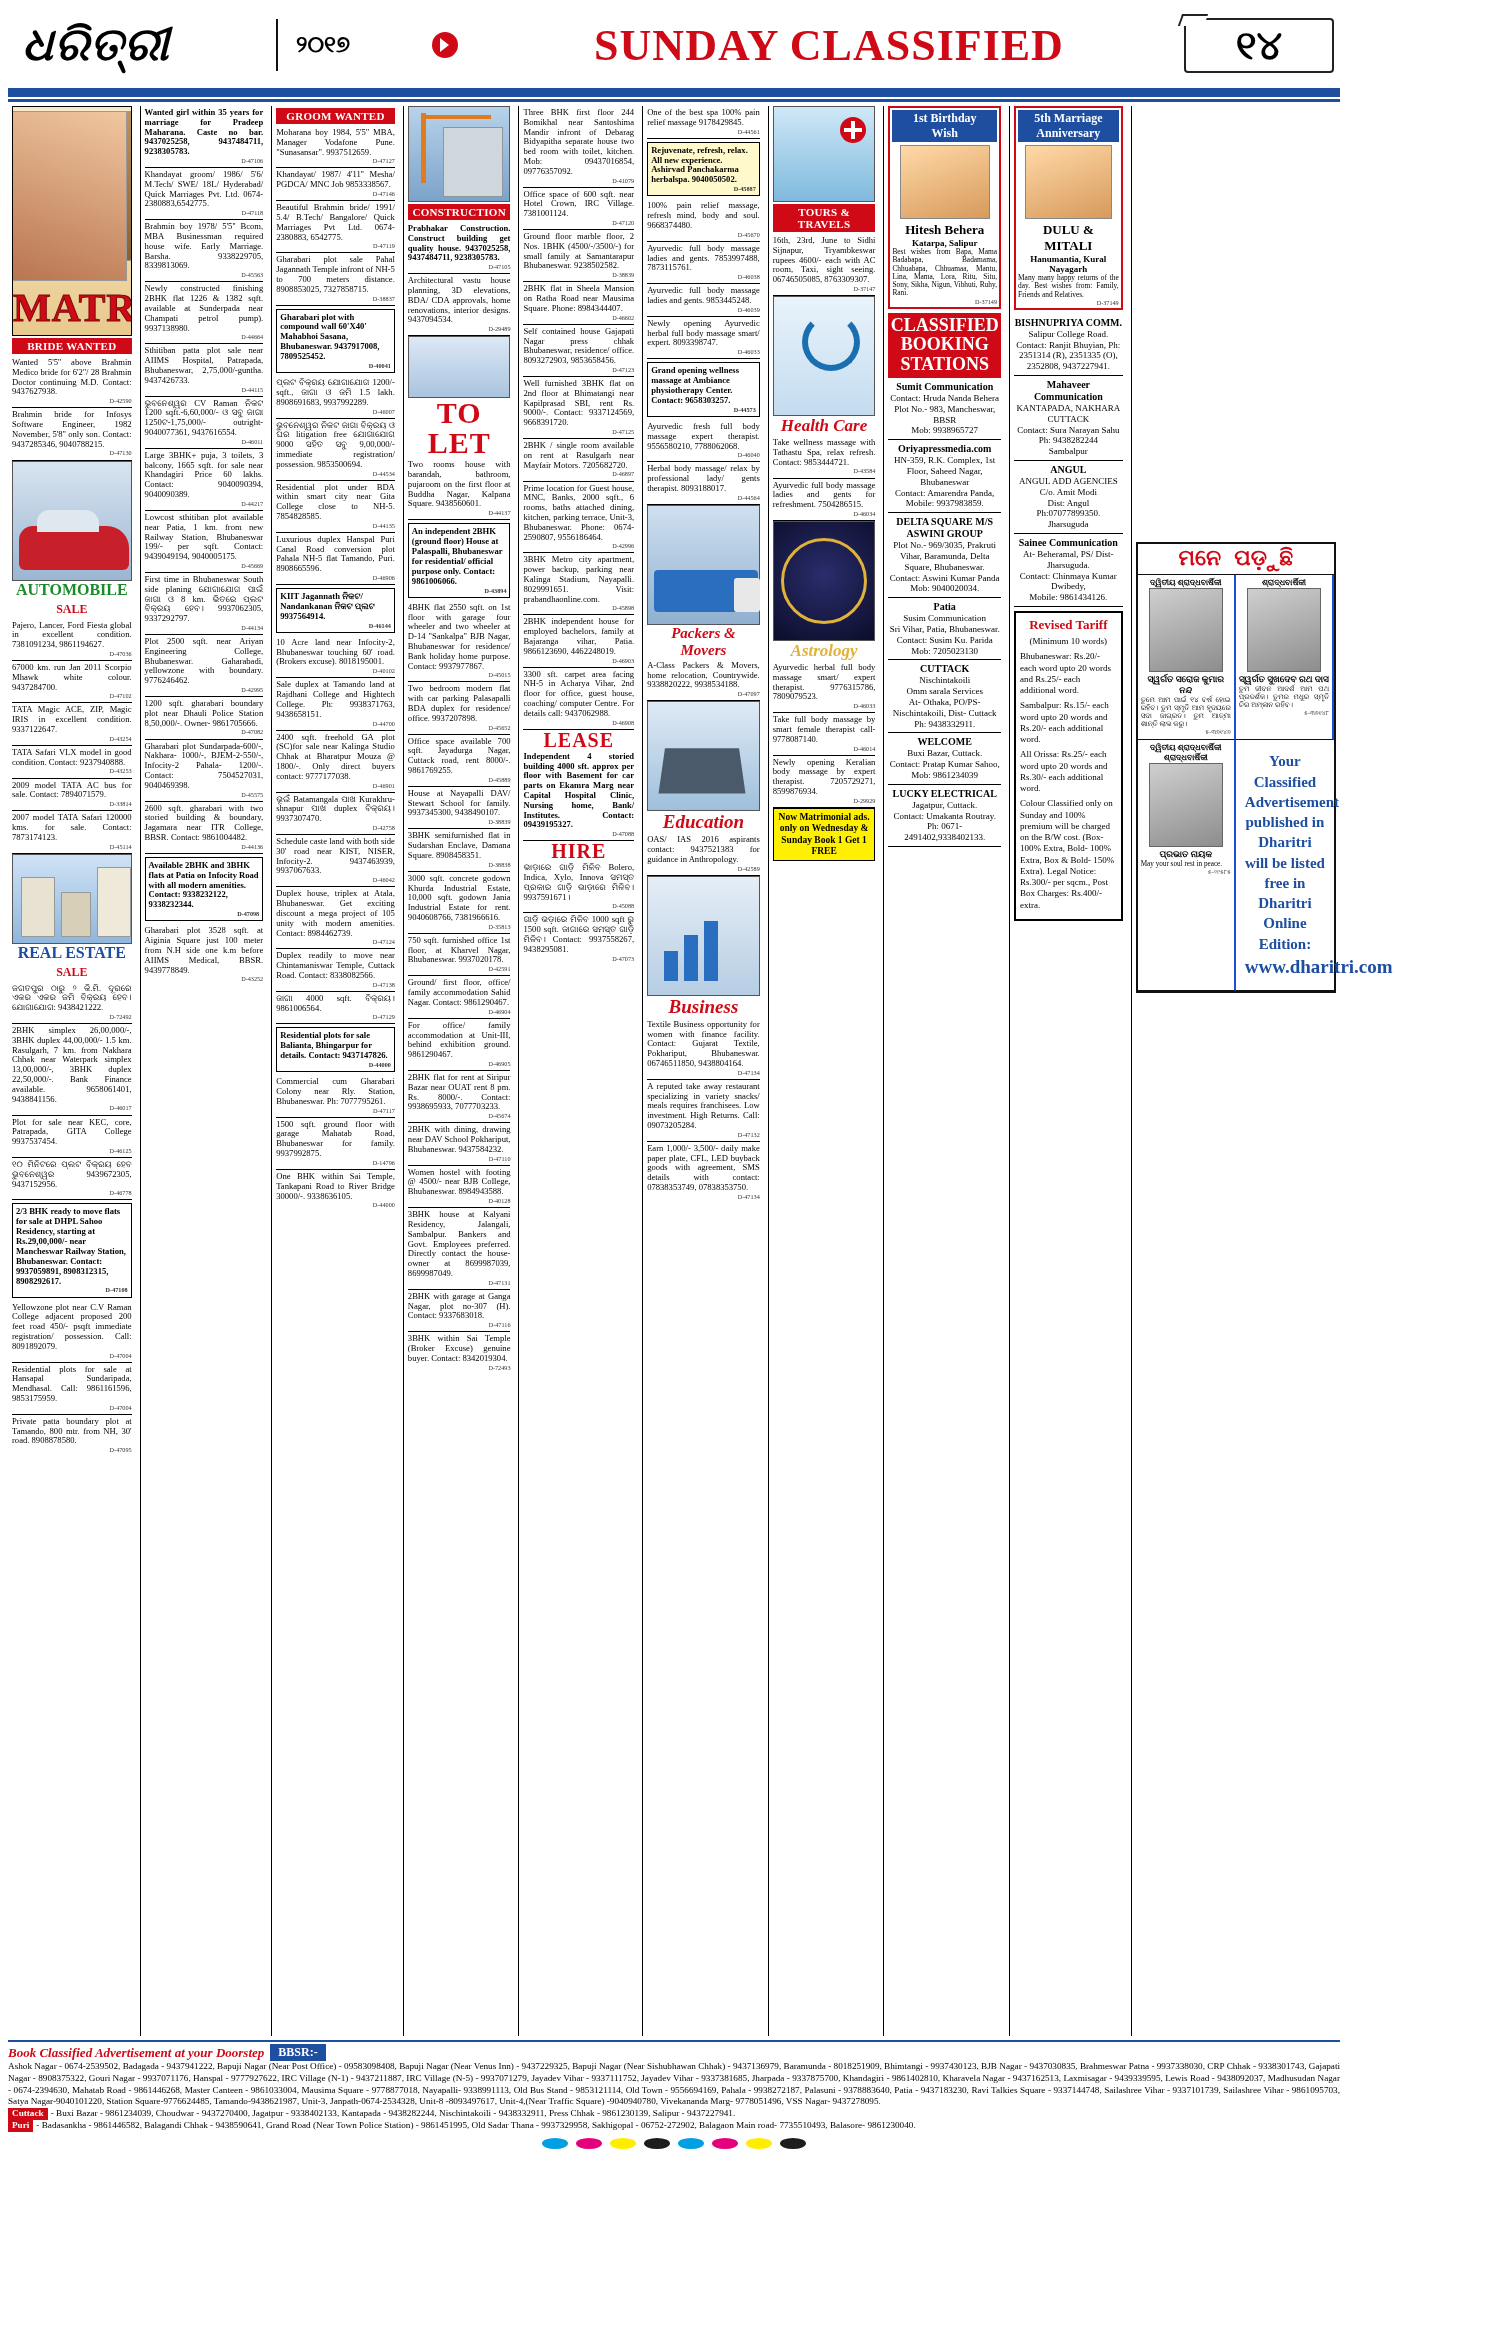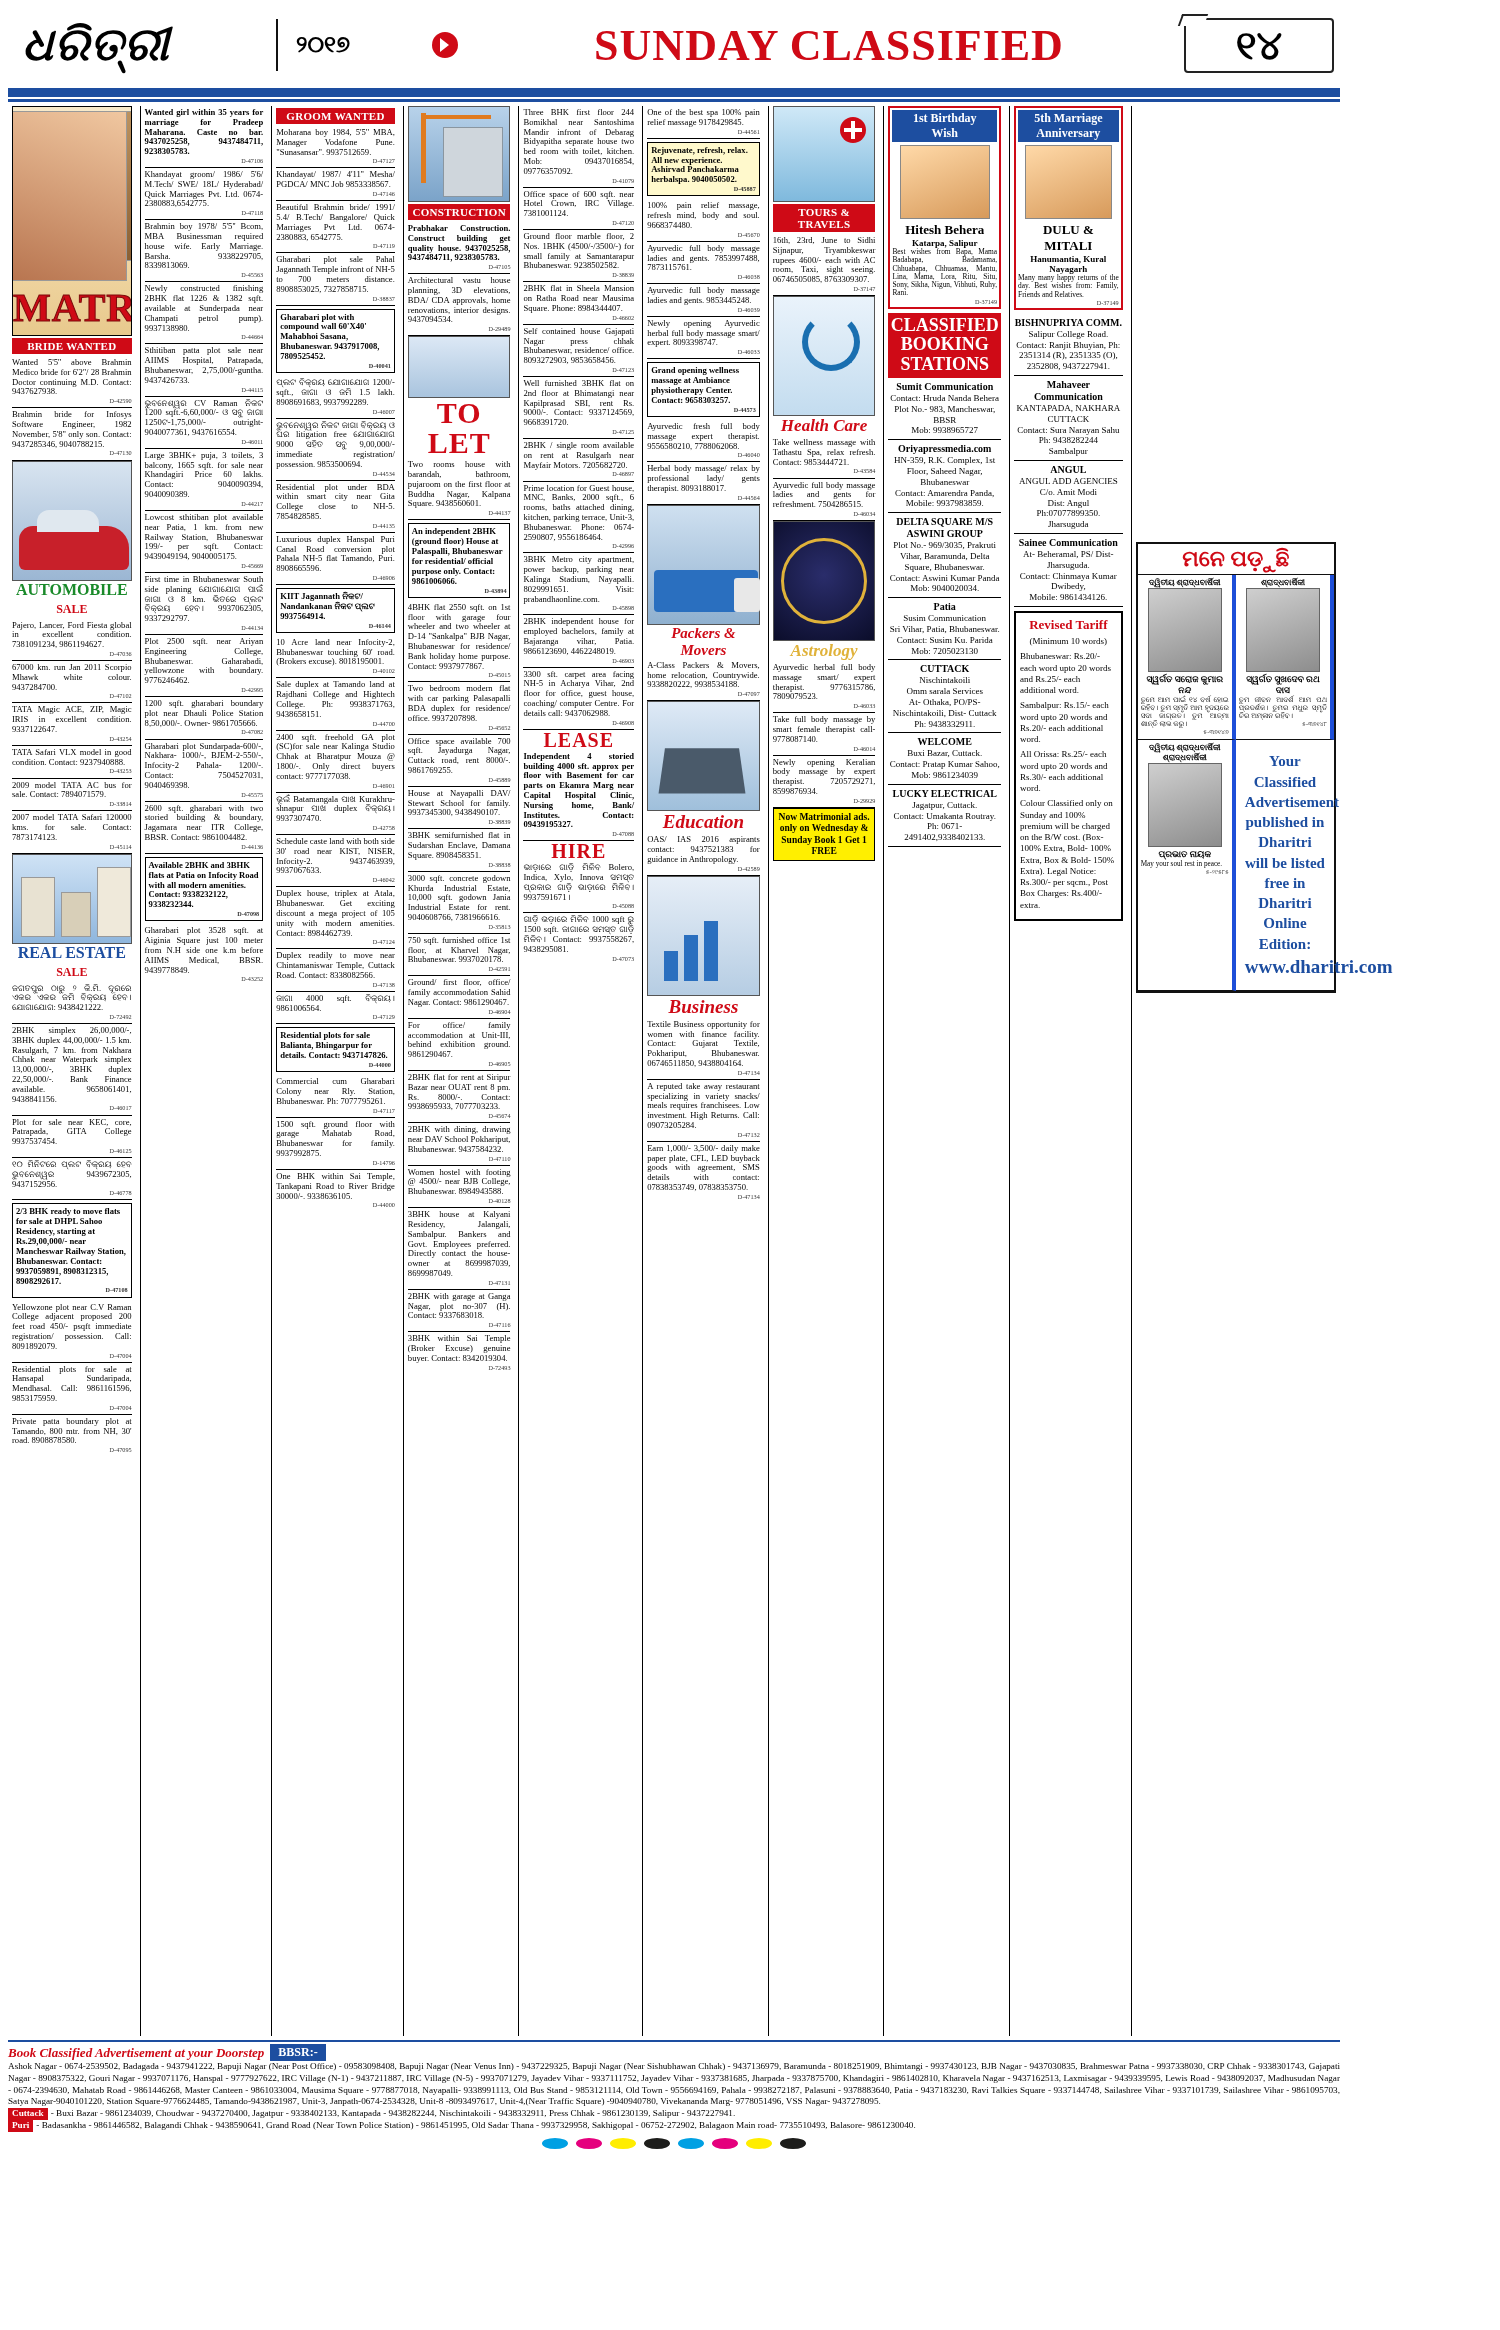--- a/index.html
+++ b/index.html
@@ -107,23 +107,23 @@
 
   .stations-head { background:#cf0a16; color:#fff; text-align:center; font-weight:bold; font-size:18px; padding:3px 0; line-height:1.1; }
   .st-block { font-size:9px; line-height:1.2; padding:3px 0; border-bottom:1px solid #000; }
   .st-name { font-weight:bold; font-size:10px; }
   .st-center { text-align:center; }
 
   .tariff { border:2px solid #000; padding:4px; margin-top:4px; font-size:9px; line-height:1.25; }
   .tariff h4 { margin:0 0 3px; text-align:center; font-size:13px; color:#cf0a16; }
 
   .manpadhi { border:2px solid #111; margin-top:6px; }
-  .manpadhi-title { text-align:center; font-weight:bold; font-size:22px; color:#cf0a16; padding:2px 0; border-bottom:1px solid #111; }
+  .manpadhi-title { text-align:center; font-weight:bold; font-size:22px; color:#cf0a16; padding:2px 0; border-bottom:1px solid #111;font-family:Liberation Mono, monospace; }
   .mp-grid { display:flex; flex-wrap:wrap; }
-  .mp-cell { width:50%; padding:3px; border-right:4px solid #1d4ed8; border-bottom:1px solid #111; text-align:center; }
+  .mp-cell { width:50%; padding:3px; border-right:2px solid #1d4ed8; border-bottom:1px solid #111; text-align:center; }
   .mp-photo { width:74px; height:84px; margin:0 auto; background:linear-gradient(160deg,#cfcfcf,#8d8d8d); border:1px solid #666; }
   .mp-name { font-size:9px; font-weight:bold; margin-top:2px; }
   .mp-text { font-size:7.2px; line-height:1.12; text-align:justify; }
 
   .promo { border:2px solid #1d4ea0; margin-top:6px; padding:8px 6px; text-align:center; font-size:15px; line-height:1.35; color:#1d4ea0; font-weight:bold; }
   .promo .big { font-size:19px; }
 
   .yellowad { background:#ffef00; border:1px solid #000; text-align:center; font-weight:bold; font-size:9.5px; padding:3px; line-height:1.2; }
 
   

